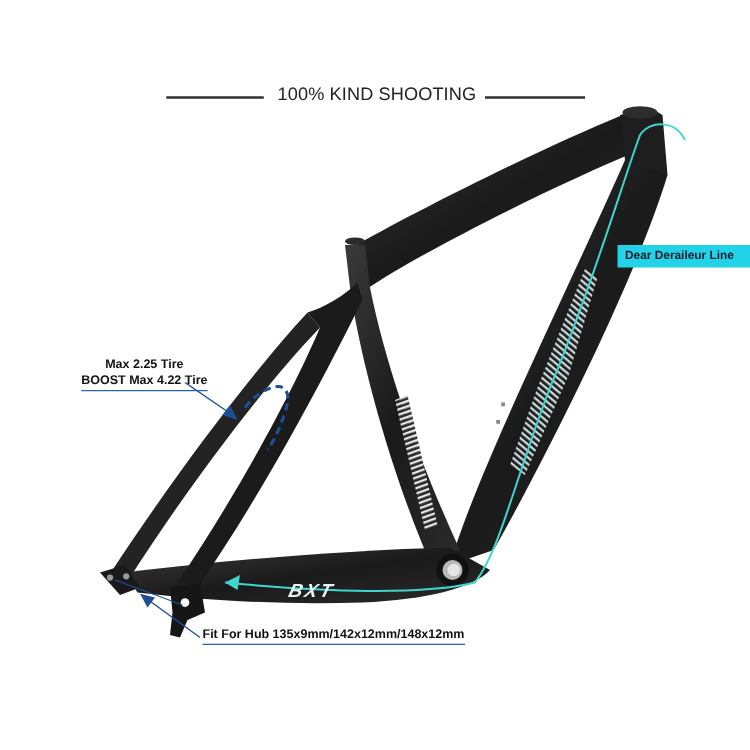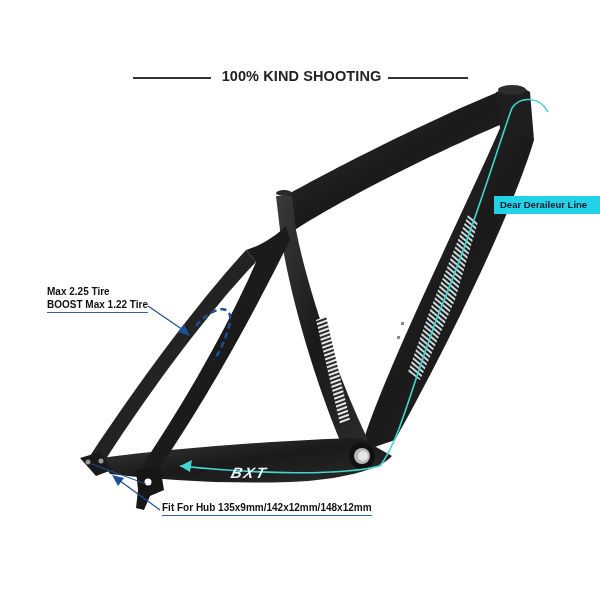--- a/index.html
+++ b/index.html
@@ -1,24 +1,24 @@
 <!DOCTYPE html>
 <html><head>
   <meta charset="utf-8">
   <style>
     html, body { margin: 0; padding: 0; background: #ffffff; }
     body { width: 600px; height: 600px; position: relative; overflow: hidden; font-family: "Liberation Sans", sans-serif; }
     .canvas { position: absolute; left: 0; top: 0; width: 600px; height: 600px; }
-    .headline { position: absolute; top: 68px; left: 0; width: 596px; height: 20px; font-weight: bold; }
+    .headline { position: absolute; top: 68px; left: 0; width: 596px; height: 20px; }
     .headline .rule { position: absolute; top: 9px; height: 1.5px; background: #333333; }
     .headline .rule.left { left: 133px; width: 78px; }
     .headline .rule.right { left: 388px; width: 80px; }
     .headline .text { position: absolute; left: 219px; top: 0; width: 165px; text-align: center; font-family: "Liberation Sans", sans-serif; font-size: 14.5px; color: #222222; letter-spacing: 0.1px; white-space: nowrap; }
     .callout { position: absolute; background: #22d3e8; color: #0c1a2a; font-family: "Liberation Sans", sans-serif; font-weight: bold; font-size: 9.5px; padding: 2px 6px 2px 6px; left: 494px; top: 196px; width: 96px; height: 14px; line-height: 14px; box-sizing: content-box; white-space: nowrap; }
-    .tire-label { position: absolute; left: 47px; top: 285px; font-family: "Liberation Sans", sans-serif; font-weight: bold; font-size: 10px; color: #111111; line-height: 13px; }
+    .tire-label { position: absolute; left: 65px; top: 285px; font-family: "Liberation Sans", sans-serif; font-weight: bold; font-size: 10px; color: #111111; line-height: 13px; text-align: center; }
     .tire-label .line2 { border-bottom: 1.5px solid #2c63a8; padding-bottom: 1px; display: inline-block; }
     .hub-label { position: absolute; left: 162px; top: 502px; font-family: "Liberation Sans", sans-serif; font-weight: bold; font-size: 10px; color: #111111; white-space: nowrap; border-bottom: 1.5px solid #2c63a8; padding-bottom: 2px; text-align: right; }
   </style>
 </head>
 <body>
 
 <svg class="canvas" viewBox="0 0 600 600" xmlns="http://www.w3.org/2000/svg">
   <defs>
     <linearGradient id="tubeGrad" x1="0" y1="0" x2="1" y2="1">
       <stop offset="0" stop-color="#3a3a3a"></stop>
@@ -83,16 +83,16 @@
 <div class="headline">
   <div class="rule left"></div>
   <div class="text">100% KIND SHOOTING</div>
   <div class="rule right"></div>
 </div>
 
 <div class="callout">Dear Deraileur Line</div>
 
 <div class="tire-label">
   <div>Max 2.25 Tire</div>
-  <div class="line2">BOOST Max 1.22 Tire</div>
+  <div class="line2">BOOST Max 4.22 Tire</div>
 </div>
 
 <div class="hub-label">Fit For Hub 135x9mm/142x12mm/148x12mm</div>
 
 </body></html>

